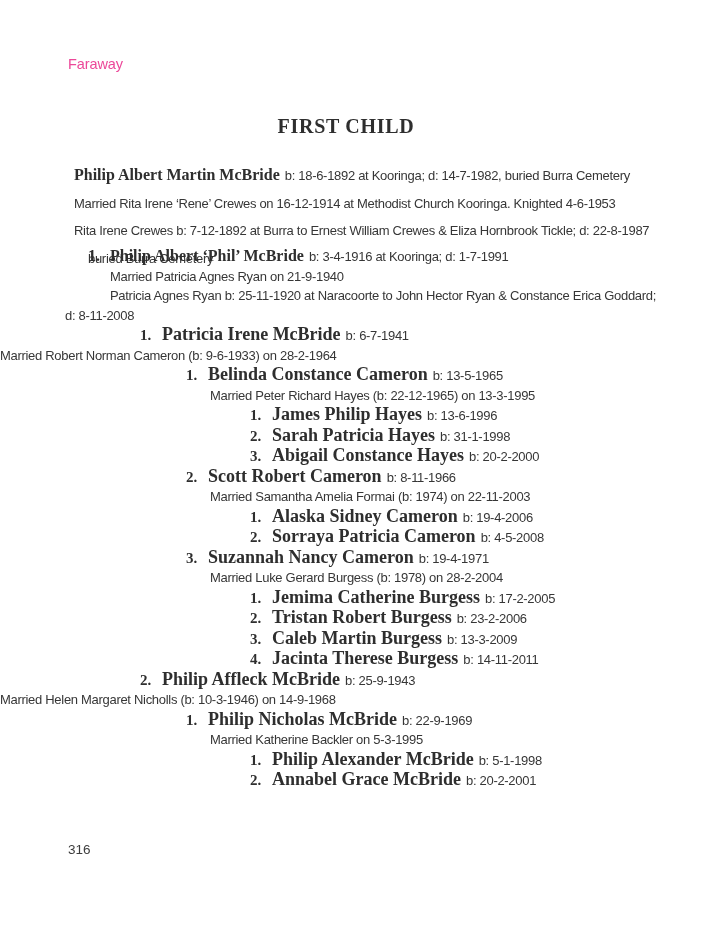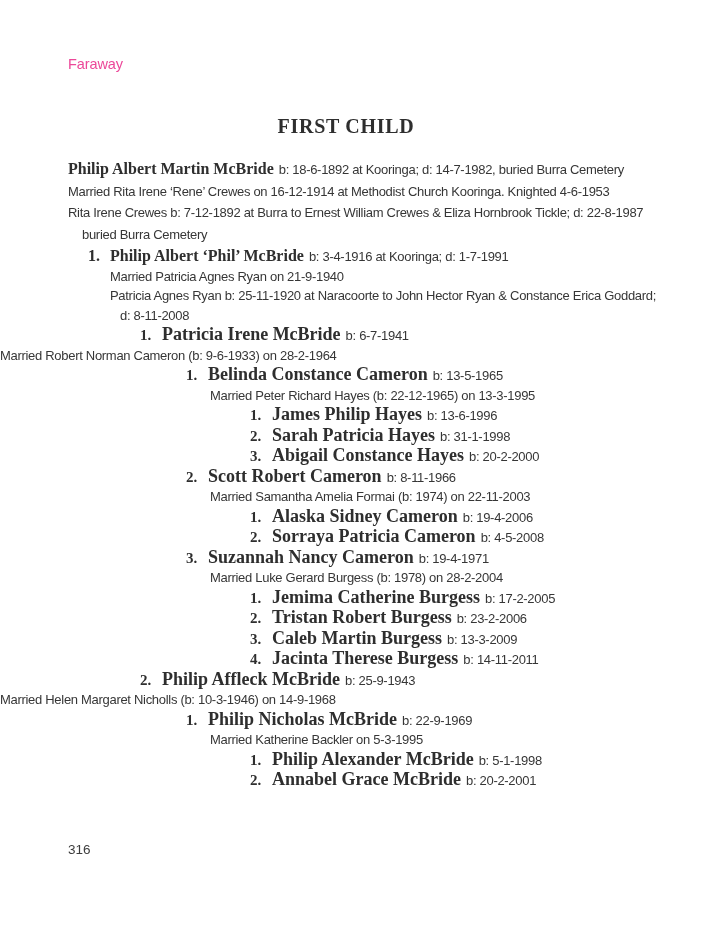--- a/index.html
+++ b/index.html
@@ -19,21 +19,21 @@
     position:absolute;top:115px;left:0;width:692px;
     text-align:center;
     font-family:"Liberation Serif","DejaVu Serif",serif;
     font-weight:700;font-size:20px;letter-spacing:0.7px;
     color:#2e2e2e;margin:0;
   }
   .progenitor{
     position:absolute;left:68px;top:158px;width:630px;
     font-size:13px;line-height:21.6px;letter-spacing:-0.3px;
   }
-  .progenitor .p-line{margin:0;white-space:nowrap;}
+  .progenitor .p-line{margin:6px;white-space:nowrap;}
   .progenitor .p-line.wrap{padding-left:14px;}
   .serif-name{
     font-family:"Liberation Serif","DejaVu Serif",serif;
     font-weight:700;color:#2e2e2e;letter-spacing:0;
   }
   .progenitor .serif-name{font-size:16px;}
   .detail{font-size:13px;color:#363636;letter-spacing:-0.3px;}
   .descendants{
     position:absolute;left:0;top:246px;width:709px;
     font-size:13px;line-height:19.5px;letter-spacing:-0.3px;
@@ -46,21 +46,21 @@
     font-size:15px;
   }
   .line .name{font-size:18px;}
   .line.l1 .num,.line.l1 .name{font-size:16px;}
   .line .detail{margin-left:5px;}
   .entry.l1{padding-left:88px;}
   .entry.l2{padding-left:140px;}
   .entry.l3{padding-left:186px;}
   .entry.l4{padding-left:250px;}
   .note.l1{padding-left:110px;}
-  .note.l1.sub{padding-left:120px;}
+  .note.l1.sub{padding-left:65px;}
   .note.l2{}
   .note.l3{padding-left:210px;}
   .page-number{
     position:absolute;left:68px;top:842px;
     font-size:13.5px;color:#3d3d3d;text-align:right;
   }
 </style>
 </head>
 <body>
 

